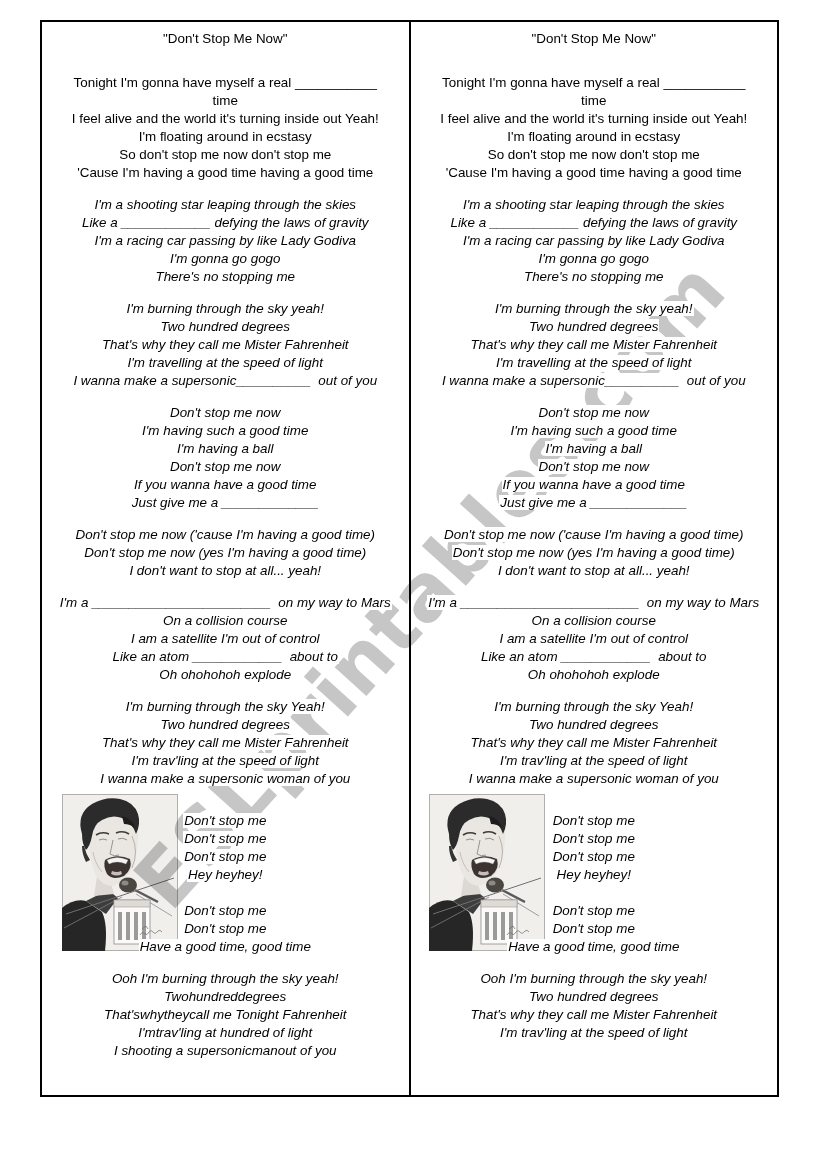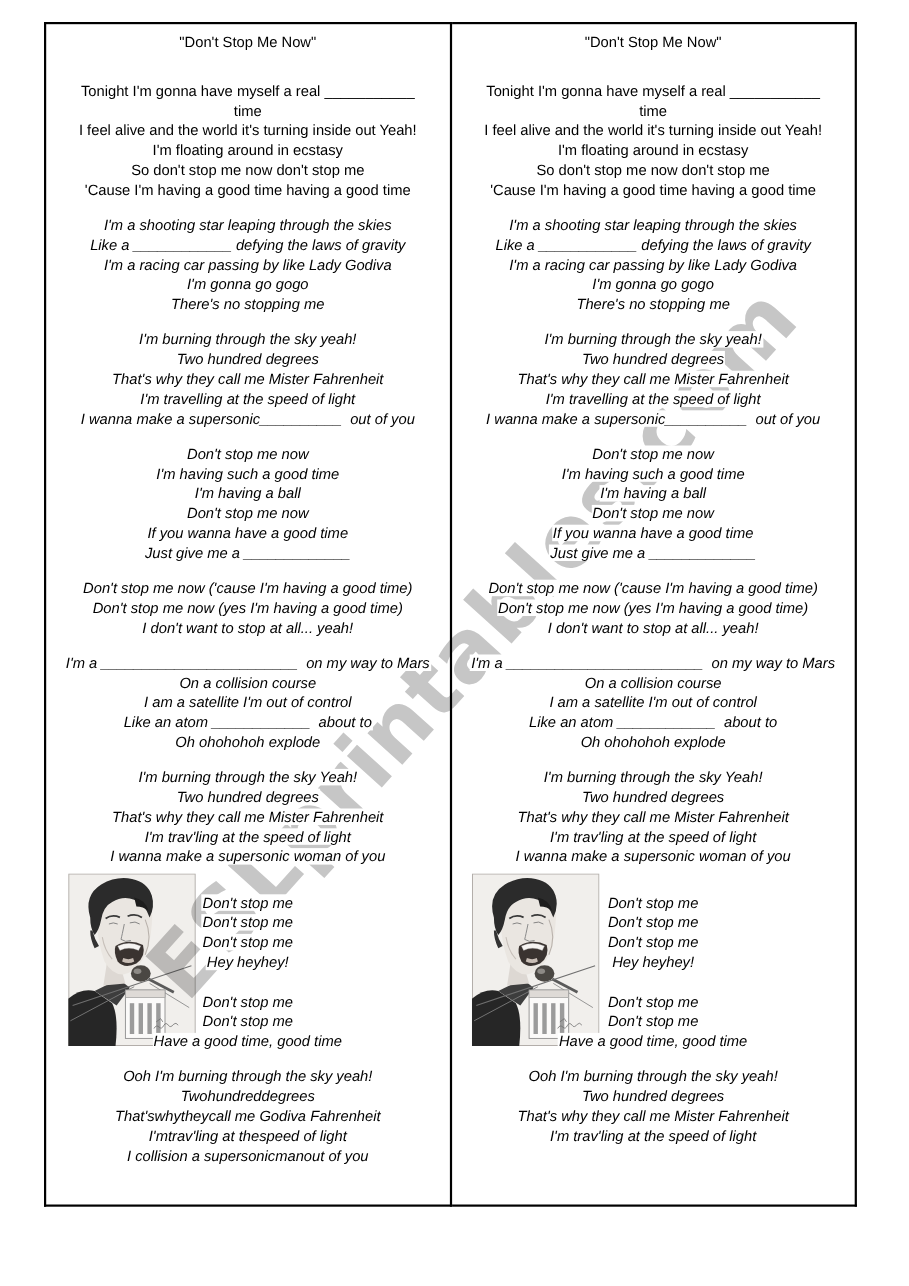--- a/index.html
+++ b/index.html
@@ -166,23 +166,23 @@
                 <div class="line"><span class="lt">Hey heyhey!</span></div>
               </div>
               <div class="stanza">
                 <div class="line"><span class="lt">Don't stop me</span></div>
                 <div class="line"><span class="lt">Don't stop me</span></div>
                 <div class="line"><span class="lt">Have a good time, good time</span></div>
               </div>
               <div class="stanza">
                 <div class="line"><span class="lt">Ooh I'm burning through the sky yeah!</span></div>
                 <div class="line"><span class="lt">Twohundreddegrees</span></div>
-                <div class="line"><span class="lt">That'swhytheycall me Godiva Fahrenheit</span></div>
-                <div class="line"><span class="lt">I'mtrav'ling at thespeed of light</span></div>
-                <div class="line"><span class="lt">I collision a supersonicmanout of you</span></div>
+                <div class="line"><span class="lt">That'swhytheycall me Tonight Fahrenheit</span></div>
+                <div class="line"><span class="lt">I'mtrav'ling at hundred of light</span></div>
+                <div class="line"><span class="lt">I shooting a supersonicmanout of you</span></div>
               </div>
             </div>
       </td>
       <td class="col">
         <svg class="portrait pright" viewBox="0 0 116 157">
           <use href="#freddie"></use>
         </svg>
         <div class="line title-line">
           <span class="lt">"Don't Stop Me Now"</span>
         </div>

